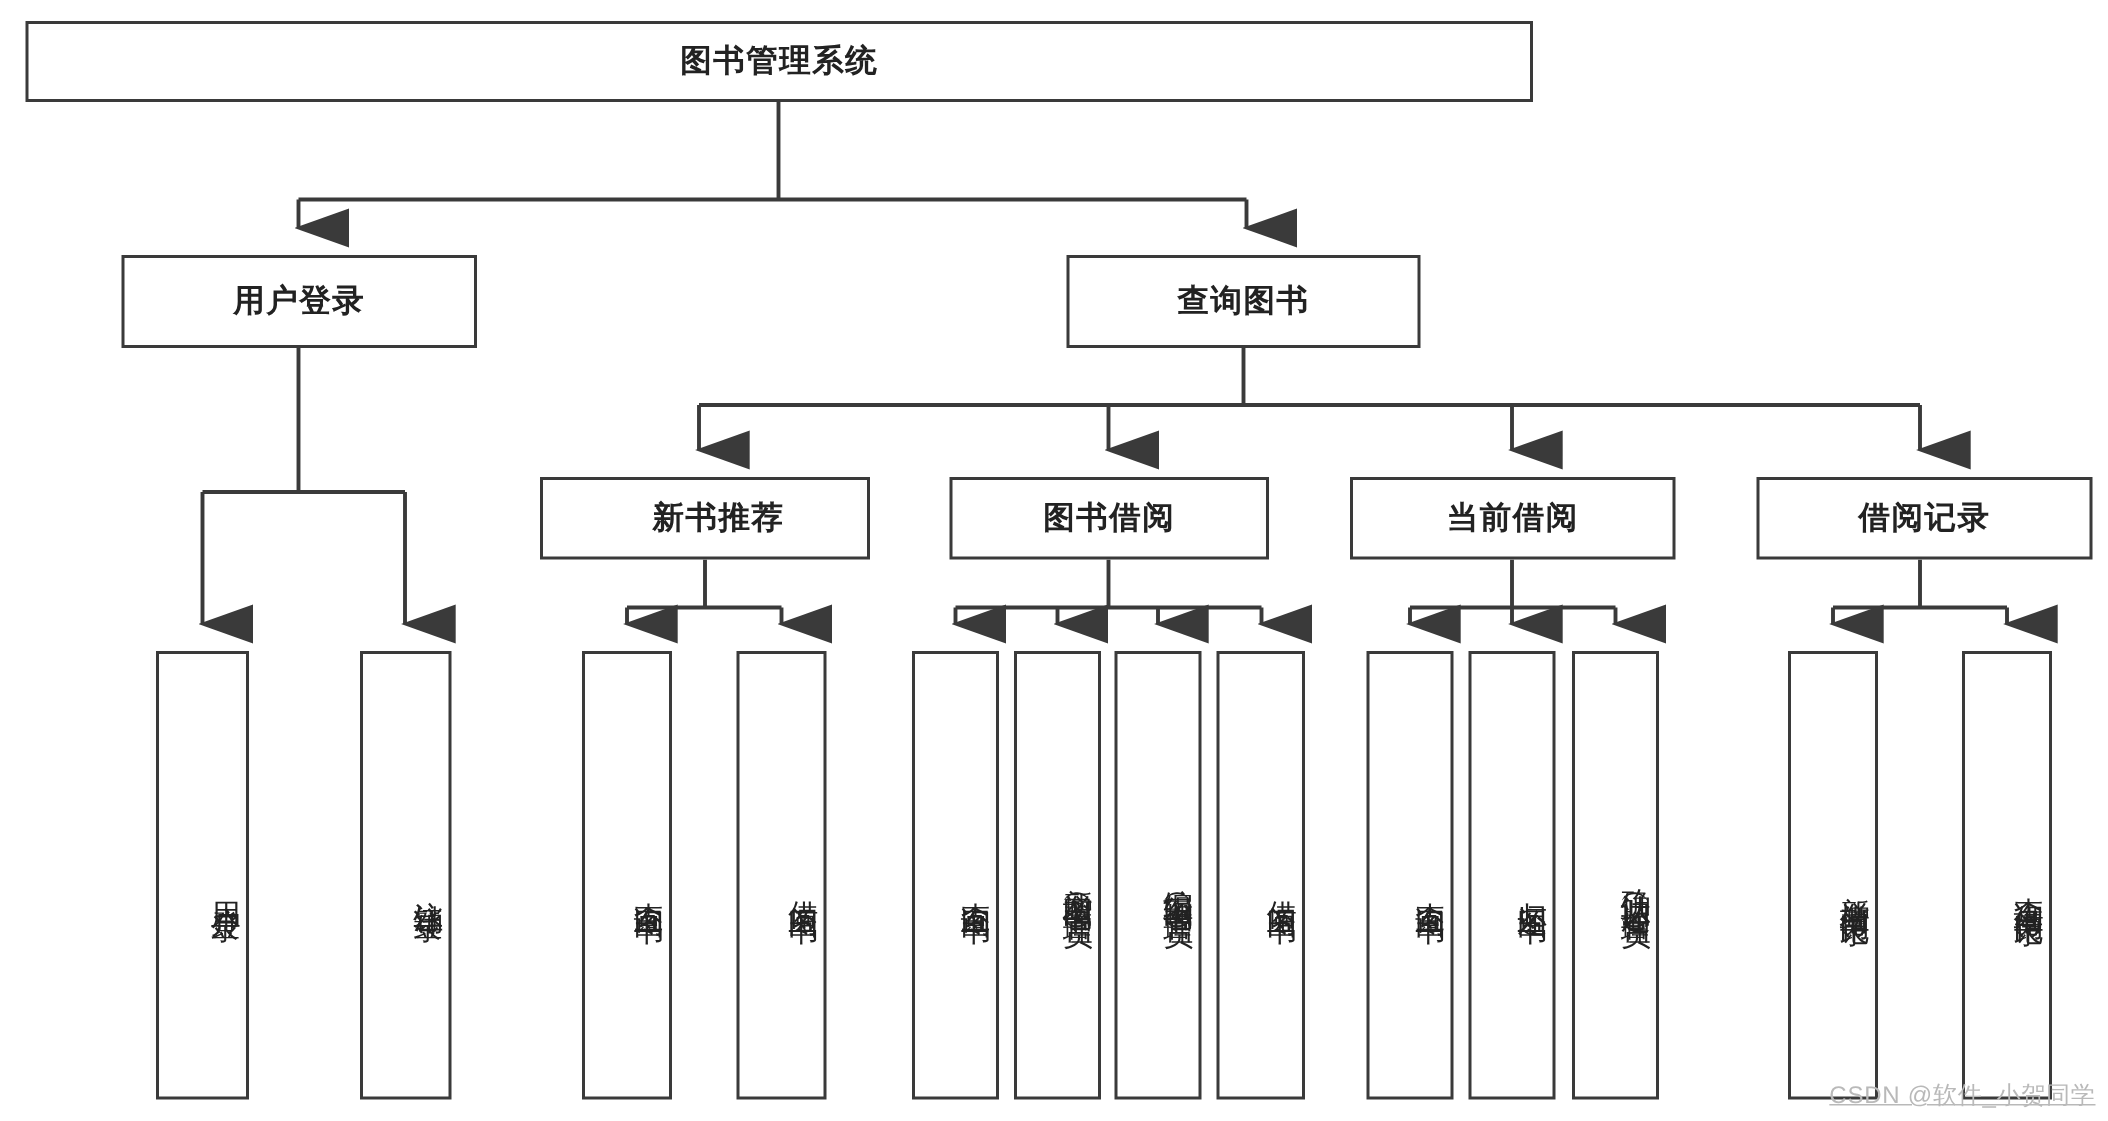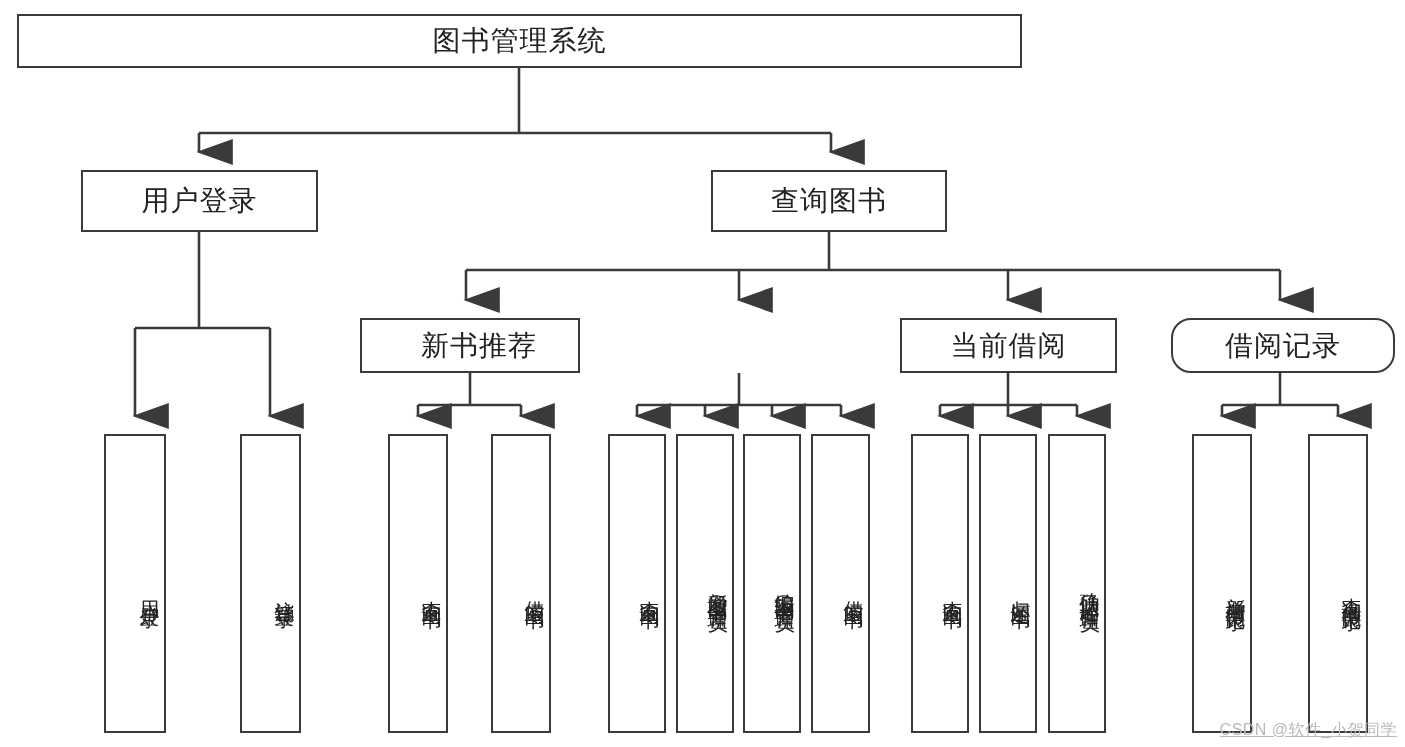--- a/index.html
+++ b/index.html
@@ -29,23 +29,24 @@
     position: absolute;
     box-sizing: border-box;
     background: #ffffff;
     border: 2px solid #3a3a3a;
     display: flex;
     align-items: center;
     justify-content: center;
     color: #222222;
   }
   .node.horiz {
-    font-size: 28px;
+    font-size: 21px;
     letter-spacing: 1px;
     line-height: 1.2;
+    font-weight: bold;
   }
   .node.vert {
     writing-mode: vertical-rl;
     text-orientation: upright;
     font-size: 20px;
     letter-spacing: 3px;
     padding-top: 14px;
     align-items: flex-start;
     justify-content: center;
   }
@@ -142,26 +143,29 @@
   </div>
 
   <div class="node horiz" style="left:711px; top:170px; width:236px; height:62px;">
     <span>查询图书</span>
   </div>
 
   <div class="node horiz" style="left:360px; top:318px; width:220px; height:55px;padding-left:18px;">
     <span>新书推荐</span>
   </div>
 
+  <div class="node horiz" style="left:633px; top:318px; width:213px; height:55px;">
+    <span>图书借阅</span>
+  </div>
 
   <div class="node horiz" style="left:900px; top:318px; width:217px; height:55px;">
     <span>当前借阅</span>
   </div>
 
-  <div class="node horiz" style="left:1171px; top:318px; width:224px; height:55px;border-radius:20px;">
+  <div class="node horiz" style="left:1171px; top:318px; width:224px; height:55px;">
     <span>借阅记录</span>
   </div>
 
   <div class="node vert" style="left:104px; top:434px; width:62px; height:299px;">
     <span class="vtext">用户登录</span>
   </div>
 
   <div class="node vert" style="left:240px; top:434px; width:61px; height:299px;">
     <span class="vtext">注销登录</span>
   </div>

